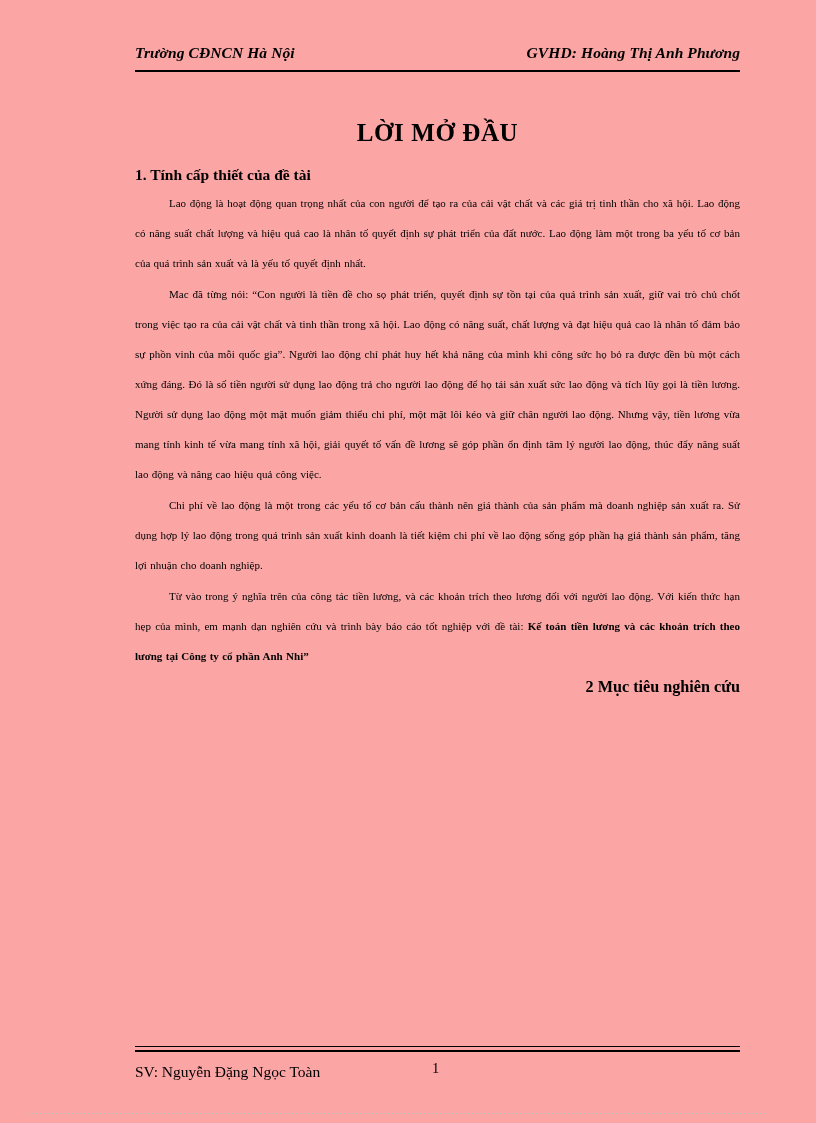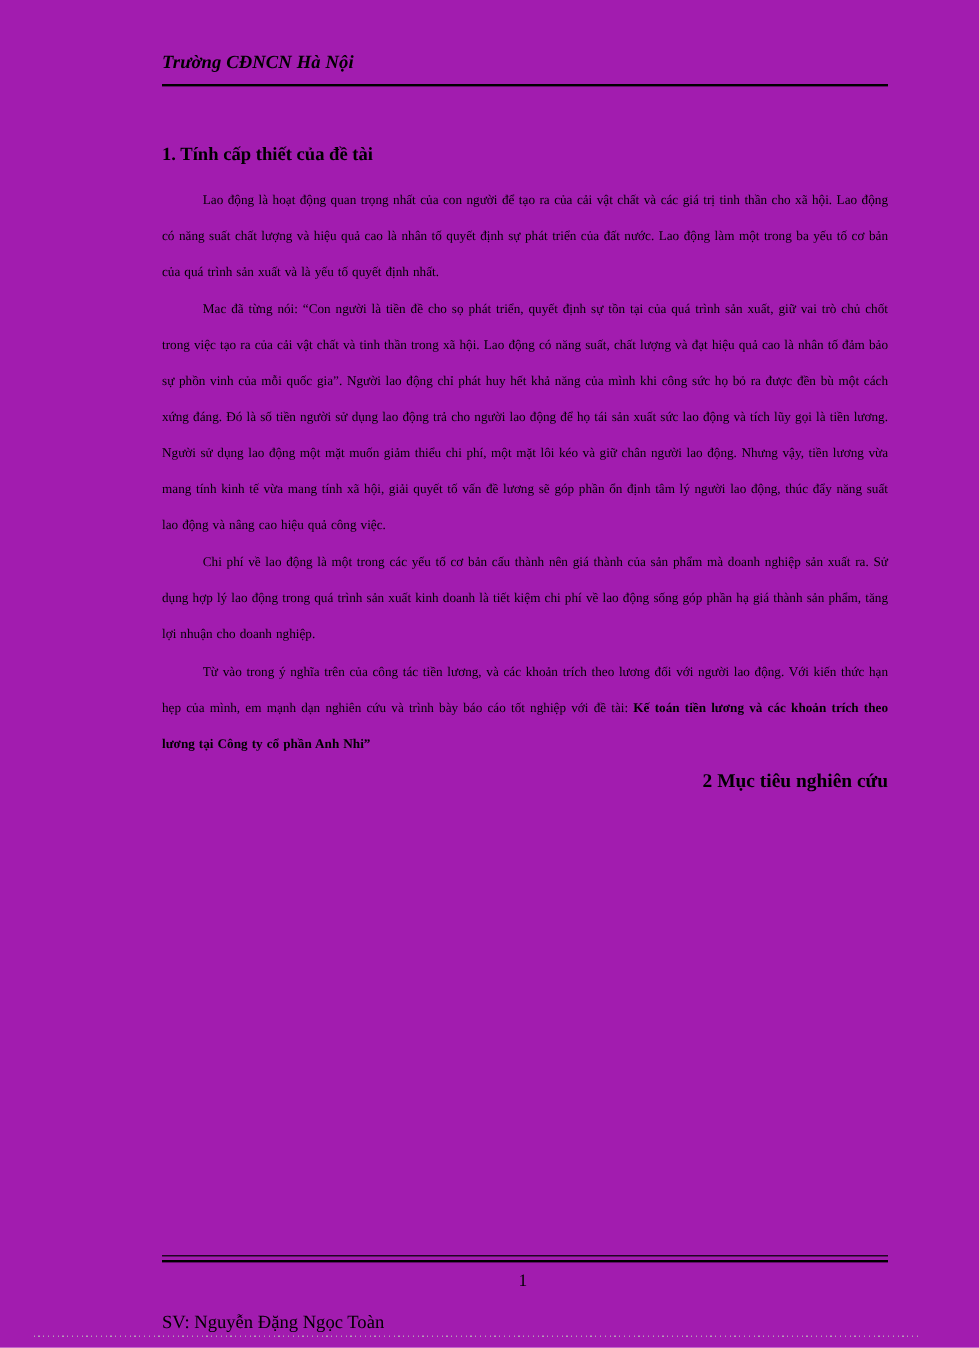--- a/index.html
+++ b/index.html
@@ -12,21 +12,21 @@
     height: 1123px;
     position: relative;
     font-family: "Liberation Serif", "DejaVu Serif", serif;
     color: #000000;
     overflow: hidden;
   }
 
   .page {
     position: absolute;
     inset: 0;
-    background: #a21caf;
+    background: #fca5a5;
   }
 
   
   .doc-header {
     position: absolute;
     left: 135px;
     top: 44px;
     width: 605px;
     display: flex;
     justify-content: space-between;
@@ -59,21 +59,21 @@
     font-size: 25px;
     font-weight: bold;
     letter-spacing: 0.6px;
     margin: 0 0 16px 0;
     line-height: 1.2;
   }
 
   .section-heading {
     font-size: 15.5px;
     font-weight: bold;
-    margin: 0 0 12px 0;
+    margin: 0 0 2px 0;
     line-height: 1.45;
   }
 
   .para {
     font-size: 11px;
     line-height: 30px;
     text-align: justify;
     text-justify: inter-word;
     text-indent: 34px;
     margin: 0 0 1px 0;
@@ -117,21 +117,20 @@
     top: 1056px;
     width: 605px;
     font-size: 15.5px;
     line-height: 1.5;
     white-space: nowrap;
   }
   .footer-author {
     position: absolute;
     left: 0;
     top: 4px;
-    margin-top: 31px;
   }
   .footer-pageno {
     position: absolute;
     left: 297px;
     top: 2px;
     font-size: 14.5px;
   }
 
   .scan-dots {
     position: absolute;
@@ -146,25 +145,27 @@
     );
   }
 </style>
 </head>
 <body>
 
 <div class="page">
 
   <div class="doc-header">
     <span>Trường CĐNCN Hà Nội</span>
+    <span>GVHD: Hoàng Thị Anh Phương</span>
   </div>
   <div class="header-rule"></div>
 
   <div class="content">
 
+    <h1 class="doc-title">LỜI MỞ ĐẦU</h1>
 
     <div class="section-heading">1. Tính cấp thiết của đề tài</div>
 
     <p class="para">Lao động là hoạt động quan trọng nhất của con người để tạo ra của cải vật chất và các giá trị tinh thần cho xã hội. Lao động có năng suất chất lượng và hiệu quả cao là nhân tố quyết định sự phát triển của đất nước. Lao động làm một trong ba yếu tố cơ bản của quá trình sản xuất và là yếu tố quyết định nhất.</p>
 
     <p class="para">Mac đã từng nói: “Con người là tiền đề cho sọ phát triển, quyết định sự tồn tại của quá trình sản xuất, giữ vai trò chủ chốt trong việc tạo ra của cải vật chất và tinh thần trong xã hội. Lao động có năng suất, chất lượng và đạt hiệu quả cao là nhân tố đảm bảo sự phồn vinh của mỗi quốc gia”. Người lao động chỉ phát huy hết khả năng của mình khi công sức họ bỏ ra được đền bù một cách xứng đáng. Đó là số tiền người sử dụng lao động trả cho người lao động để họ tái sản xuất sức lao động và tích lũy gọi là tiền lương. Người sử dụng lao động một mặt muốn giảm thiểu chi phí, một mặt lôi kéo và giữ chân người lao động. Nhưng vậy, tiền lương vừa mang tính kinh tế vừa mang tính xã hội, giải quyết tố vấn đề lương sẽ góp phần ổn định tâm lý người lao động, thúc đẩy năng suất lao động và nâng cao hiệu quả công việc.</p>
 
     <p class="para">Chi phí về lao động là một trong các yếu tố cơ bản cấu thành nên giá thành của sản phẩm mà doanh nghiệp sản xuất ra. Sử dụng hợp lý lao động trong quá trình sản xuất kinh doanh là tiết kiệm chi phí về lao động sống góp phần hạ giá thành sản phẩm, tăng lợi nhuận cho doanh nghiệp.</p>
 
     <p class="para"><span>Từ vào trong ý nghĩa trên của công tác tiền lương, và các khoản trích theo lương đối với người lao động. Với kiến thức hạn hẹp của mình, em mạnh dạn nghiên cứu và trình bày báo cáo tốt nghiệp với đề tài: </span><span class="bold-run">Kế toán tiền lương và các khoản trích theo lương tại Công ty cổ phần Anh Nhi”</span></p>

